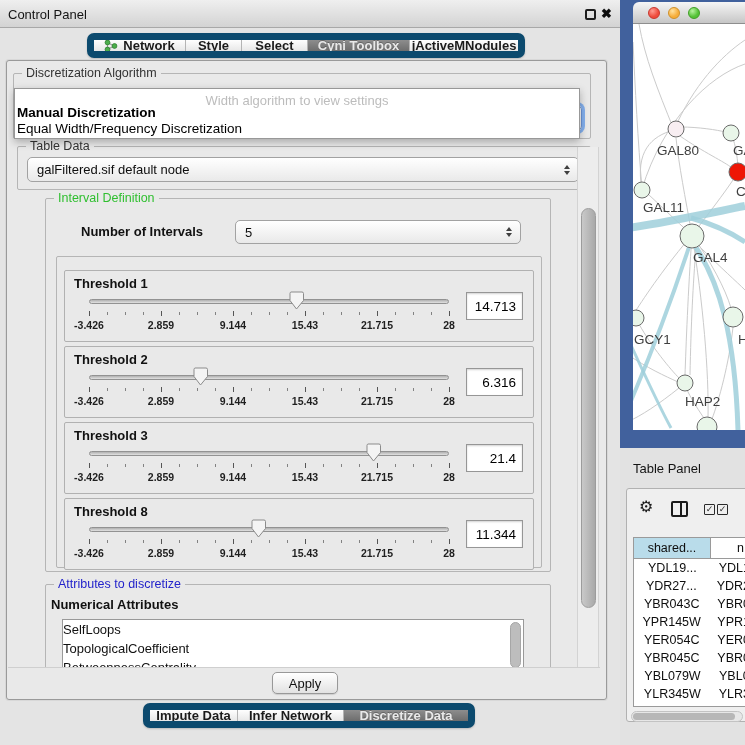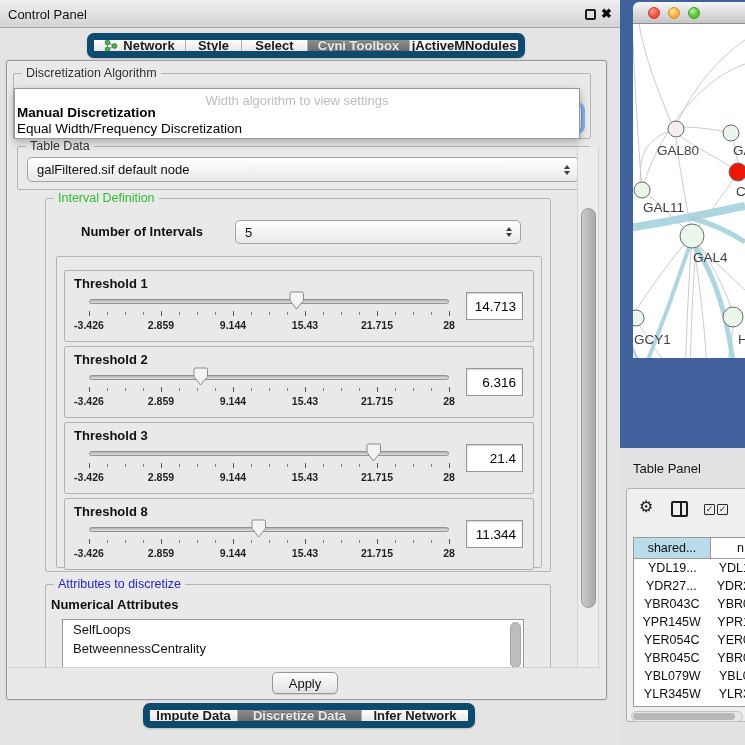--- a/index.html
+++ b/index.html
@@ -47,36 +47,36 @@
   .tlabel{position:absolute;left:9px;top:5px;font-size:13px;font-weight:bold;color:#111}
   .track{position:absolute;left:24px;top:28px;width:360px;height:5px;border:1px solid #929292;border-radius:3px;background:linear-gradient(#b0b0b0,#e2e2e2)}
   .slider-thumb{position:absolute;top:20px;width:15px;height:19px}
   .ticks{position:absolute;left:0;top:40px;height:8px;width:100%}
   .tick{position:absolute;width:1px;height:5px;top:0;background:#555}
   .tick.minor{height:3px;top:1px;background:#828282}
   .tick-label{position:absolute;top:48px;width:64px;margin-left:-32px;text-align:center;font-size:10.5px;font-weight:bold;color:#1f1f1f}
   .vbox{position:absolute;left:401px;top:21px;width:57px;height:28px;background:#fff;border:1px solid #969696;box-shadow:inset 0 1px 2px rgba(0,0,0,.18);font-size:13.5px;color:#000;display:flex;align-items:center;justify-content:flex-end;padding-right:6px}
 
   .listbox{position:absolute;left:16px;top:34px;width:462px;height:54px;background:#fff;border:1px solid #999;overflow:hidden;font-size:13px;color:#111}
-  .list-item{height:19px;line-height:19px;padding-left:10px;white-space:nowrap}
+  .list-item{height:19px;line-height:19px;white-space:nowrap}
   .lb-thumb{position:absolute;right:2px;top:2px;width:11px;height:46px;background:#bdbdbd;border:1px solid #a6a6a6;border-radius:6px}
 
   .apply-btn{position:absolute;left:265px;top:611px;width:66px;height:22px;border:1px solid #989898;border-radius:5px;background:linear-gradient(#ffffff,#e2e2e2);font-size:13px;color:#111;display:flex;align-items:center;justify-content:center;box-shadow:0 1px 1px rgba(0,0,0,.12)}
 
   .cp-scroll{position:absolute;left:570px;top:86px;width:22px;height:520px;background:#ededed;border-left:1px solid #d3d3d3;border-right:1px solid #d3d3d3}
   .cp-thumb{position:absolute;left:3px;top:61px;width:15px;height:400px;background:linear-gradient(90deg,#c9c9c9,#a9a9a9);border:1px solid #9c9c9c;border-radius:8px}
 
   
   .net{position:absolute;left:620px;top:0;width:125px;height:448px;background:#41619d}
   .net-titlebar{position:absolute;left:13px;top:2px;right:0;height:22px;background:linear-gradient(#f6f6f6,#c6c6c6);border-bottom:1px solid #8e8e8e;border-top-left-radius:6px}
   .tl{position:absolute;top:5px;width:12px;height:12px;border-radius:50%}
   .tl.r{left:15px;background:radial-gradient(circle at 35% 30%,#ff9d92,#ef4c3c 60%);border:1px solid #c9352b}
   .tl.y{left:35px;background:radial-gradient(circle at 35% 30%,#ffe2a0,#f6ad3a 60%);border:1px solid #d08f26}
   .tl.g{left:55px;background:radial-gradient(circle at 35% 30%,#b7f3a0,#54c236 60%);border:1px solid #3e9e22}
-  .net-canvas{position:absolute;left:13px;top:24px;right:0;height:334px;background:#fff;overflow:hidden}
+  .net-canvas{position:absolute;left:13px;top:24px;right:0;height:406px;background:#fff;overflow:hidden}
 
   
   .tp-region{position:absolute;left:620px;top:448px;width:125px;height:297px;background:#e2e2e2}
   .tp-title{position:absolute;left:13px;top:13px;font-size:13px;color:#141414}
   .tp-panel{position:absolute;left:6px;top:40px;width:126px;height:234px;background:#efefef;border:1px solid #b1b1b1;border-radius:3px}
   .gear{position:absolute;left:12px;top:9px;font-size:16px;color:#1b1b1b;line-height:18px}
   .gear::after{content:"\2699"}
   .colicon{position:absolute;left:44px;top:12px;width:17px;height:16px;border:2px solid #1b1b1b;border-radius:2px}
   .colicon span{position:absolute;left:50%;top:0;width:2px;height:100%;background:#1b1b1b}
   .cb{position:absolute;top:15px;width:11px;height:11px;border:1.5px solid #2a2a2a;border-radius:1px;font-size:9px;line-height:9px;text-align:center;color:#2a2a2a}
@@ -345,43 +345,44 @@
               <div class="vbox">11.344</div>
             </div>
           </div>
         </div>
 
         <div class="grp" style="left:37px;top:518px;width:506px;height:110px">
           <span class="grp-legend blue">Attributes to discretize</span>
           <span style="position:absolute;left:5px;top:12px;font-size:13px;font-weight:bold;color:#111">Numerical Attributes</span>
           <div class="listbox">
             <div class="list-item">SelfLoops</div>
+            <div class="list-item">TopologicalCoefficient</div>
             <div class="list-item">BetweennessCentrality</div>
             <span class="lb-thumb"></span>
           </div>
         </div>
 
       </div>
 
       <div class="cp-scroll">
         <span class="cp-thumb"></span>
       </div>
 
       <div class="apply-btn">Apply</div>
     </div>
 
     <div class="tabbar bottom">
       <div class="seg" style="width:88px">
         <span>Impute Data</span>
       </div>
+      <div class="seg" style="width:106px">
+        <span>Infer Network</span>
+      </div>
       <div class="seg sel" style="width:124px">
         <span>Discretize Data</span>
-      </div>
-      <div class="seg" style="width:106px">
-        <span>Infer Network</span>
       </div>
     </div>
   </div>
 
   <div class="net">
     <div class="net-titlebar">
       <span class="tl r"></span>
       <span class="tl y"></span>
       <span class="tl g"></span>
     </div>

